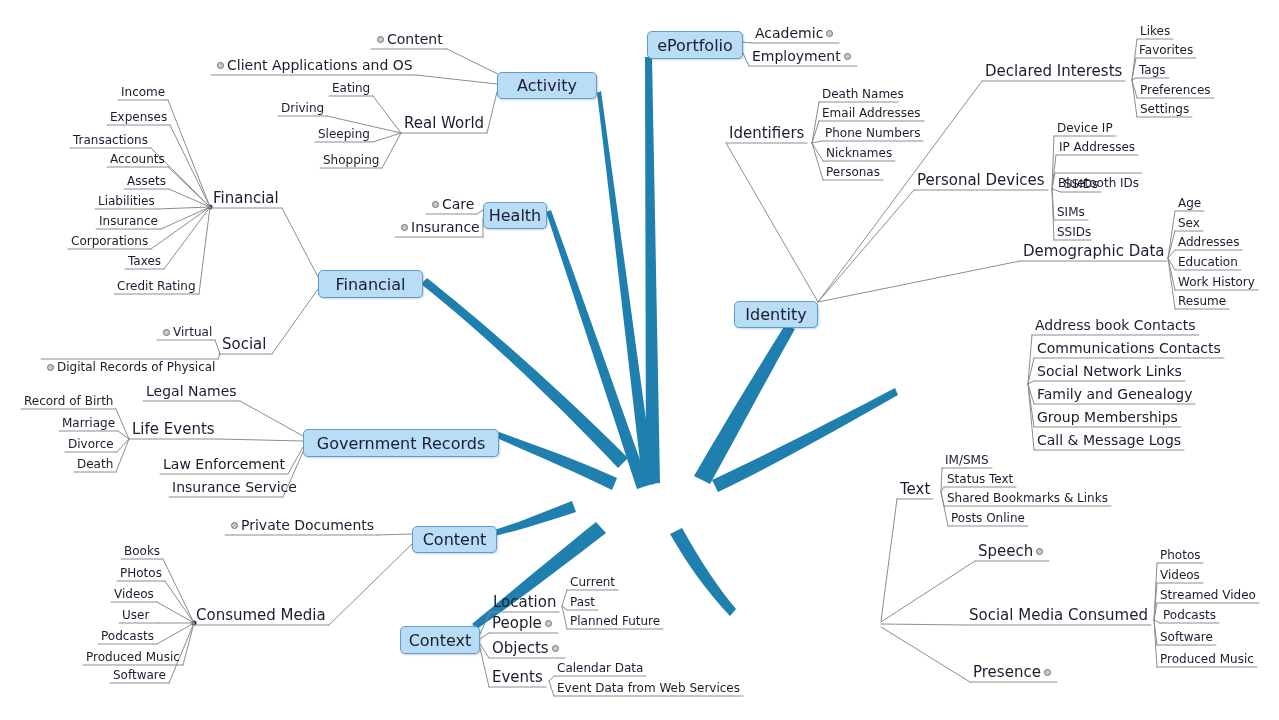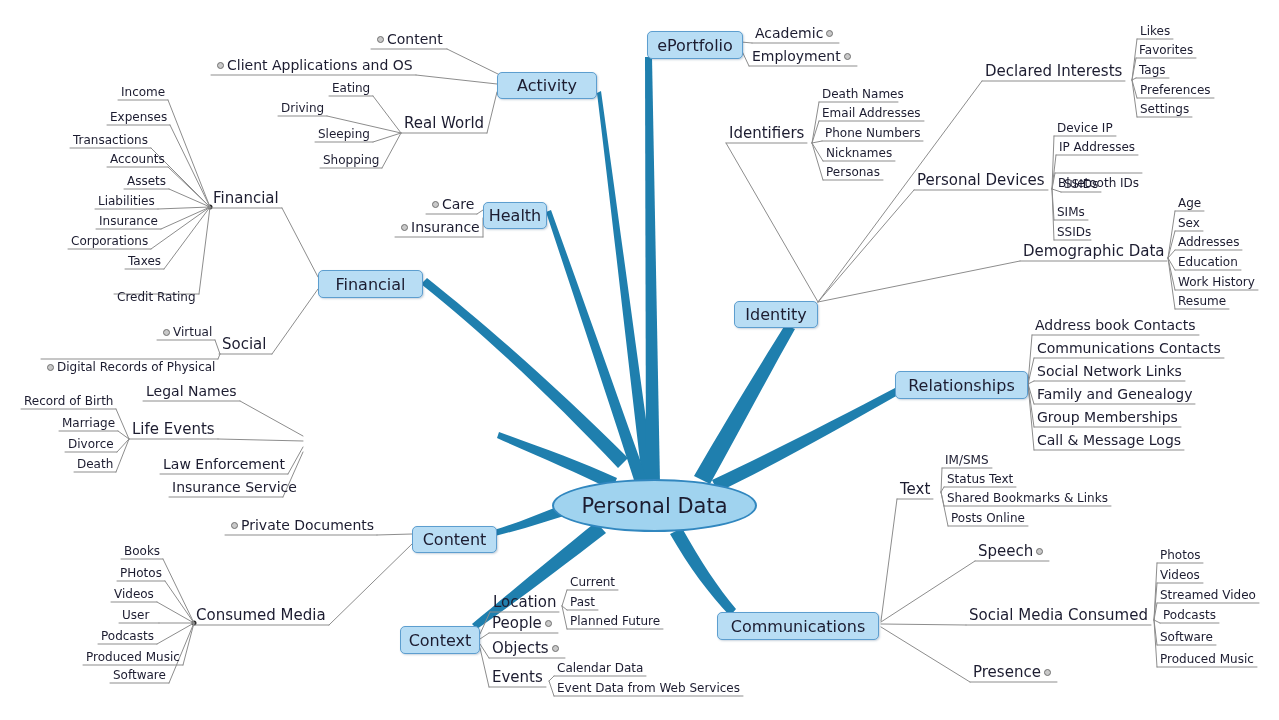--- a/index.html
+++ b/index.html
@@ -141,23 +141,20 @@
       <path d="M 1054 240 H 1091 M 1054 240 L 1052 189"></path>
       <path d="M 1020 261 H 1167 M 1020 261 L 818 302"></path>
       <path d="M 1175 211 H 1204 M 1175 211 L 1168 258"></path>
       <path d="M 1175 231 H 1203 M 1175 231 L 1168 258"></path>
       <path d="M 1175 250 H 1242 M 1175 250 L 1168 258"></path>
       <path d="M 1175 270 H 1241 M 1175 270 L 1168 258"></path>
       <path d="M 1175 290 H 1258 M 1175 290 L 1168 258"></path>
       <path d="M 1175 309 H 1229 M 1175 309 L 1168 258"></path>
     </svg>
 
-  <div class="center-node">
-    <span>Personal Data</span>
-  </div>
 
   <div class="topic-box" style="left:497px;top:72px;width:98px;height:25px">
     <span>Activity</span>
     </div>
   <div class="mid" style="left:374px;top:31px">
     <span class="dot"></span>
     <span>Content</span>
     </div>
   <div class="mid" style="left:214px;top:57px">
     <span class="dot"></span>
@@ -229,35 +226,38 @@
     </div>
   <div class="leaf" style="left:99px;top:214px">
     <span>Insurance</span>
     </div>
   <div class="leaf" style="left:71px;top:234px">
     <span>Corporations</span>
     </div>
   <div class="leaf" style="left:128px;top:254px">
     <span>Taxes</span>
     </div>
-  <div class="leaf" style="left:117px;top:290px">
+  <div class="leaf" style="left:117px;top:279px">
     <span>Credit Rating</span>
     </div>
   <div class="big" style="left:222px;top:335px">
     <span>Social</span>
     </div>
   <div class="leaf" style="left:160px;top:325px">
     <span class="dot"></span>
     <span>Virtual</span>
     </div>
   <div class="leaf" style="left:44px;top:360px">
     <span class="dot"></span>
     <span>Digital Records of Physical</span>
     </div>
 
+  <div class="topic-box" style="left:303px;top:429px;width:194px;height:26px">
+    <span>Government Records</span>
+    </div>
   <div class="mid" style="left:146px;top:383px">
     <span>Legal Names</span>
     </div>
   <div class="big" style="left:132px;top:420px">
     <span>Life Events</span>
     </div>
   <div class="leaf" style="left:24px;top:394px">
     <span>Record of Birth</span>
     </div>
   <div class="leaf" style="left:62px;top:416px">
@@ -334,23 +334,20 @@
   <div class="big" style="left:492px;top:668px">
     <span>Events</span>
     </div>
   <div class="leaf" style="left:557px;top:661px">
     <span>Calendar Data</span>
     </div>
   <div class="leaf" style="left:557px;top:681px">
     <span>Event Data from Web Services</span>
     </div>
 
-  <div class="topic-box" style="left:717px;top:612px;width:160px;height:26px">
-    <span>Communications</span>
-    </div>
   <div class="big" style="left:900px;top:480px">
     <span>Text</span>
     </div>
   <div class="leaf" style="left:945px;top:453px">
     <span>IM/SMS</span>
     </div>
   <div class="leaf" style="left:947px;top:472px">
     <span>Status Text</span>
     </div>
   <div class="leaf" style="left:947px;top:491px">
@@ -382,23 +379,20 @@
     <span>Software</span>
     </div>
   <div class="leaf" style="left:1160px;top:652px">
     <span>Produced Music</span>
     </div>
   <div class="big" style="left:973px;top:663px">
     <span>Presence</span>
     <span class="dot"></span>
     </div>
 
-  <div class="topic-box" style="left:895px;top:371px;width:131px;height:26px">
-    <span>Relationships</span>
-    </div>
   <div class="mid" style="left:1035px;top:317px">
     <span>Address book Contacts</span>
     </div>
   <div class="mid" style="left:1037px;top:340px">
     <span>Communications Contacts</span>
     </div>
   <div class="mid" style="left:1037px;top:363px">
     <span>Social Network Links</span>
     </div>
   <div class="mid" style="left:1037px;top:386px">

